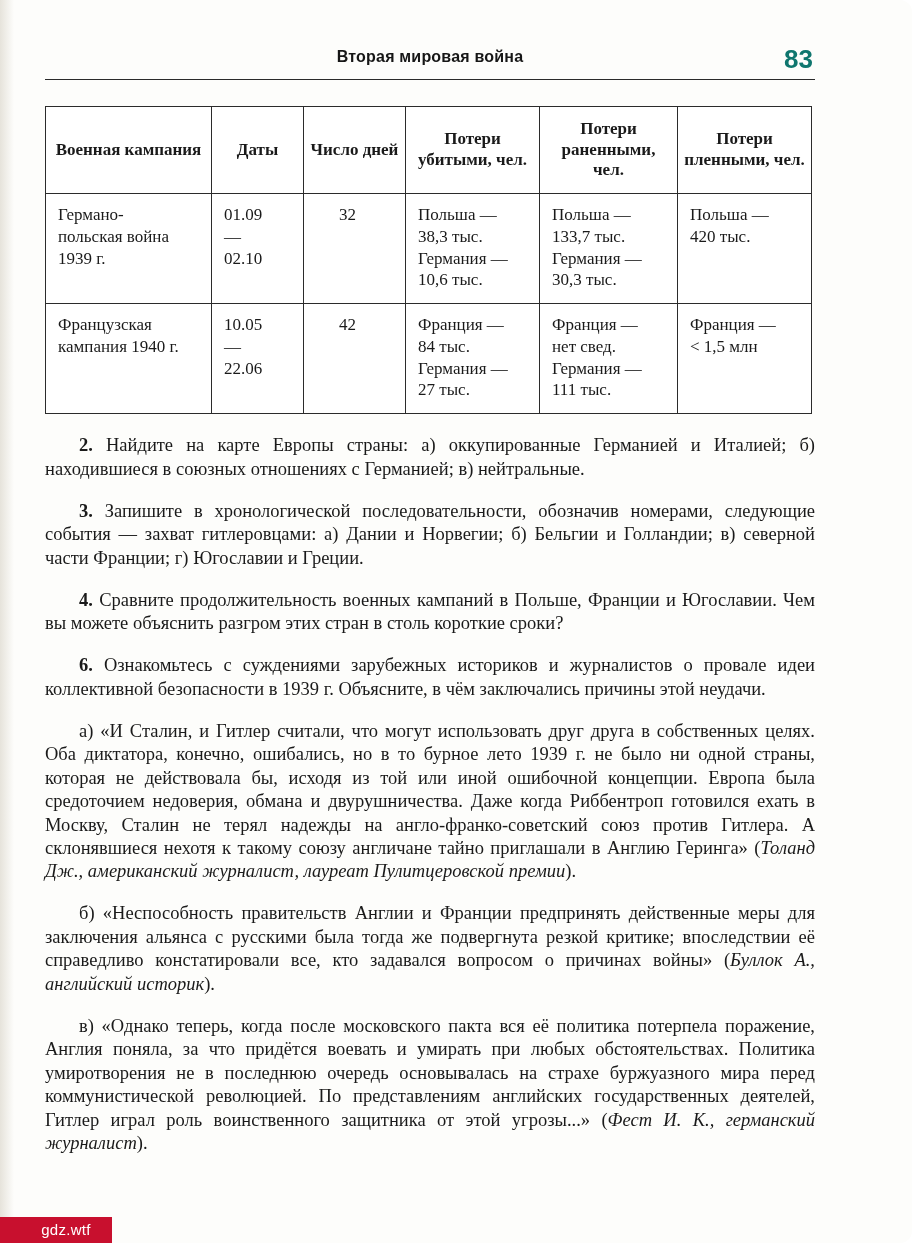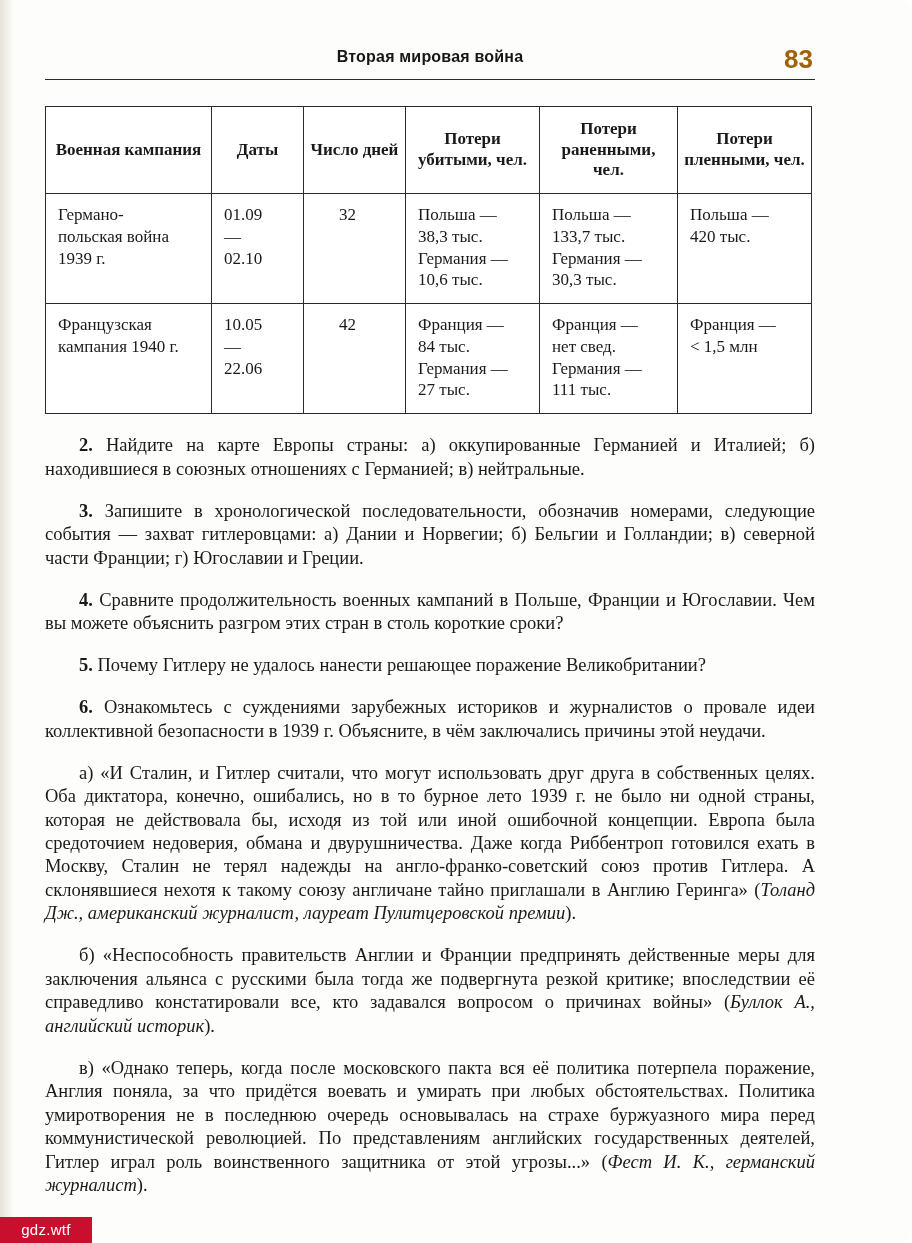--- a/index.html
+++ b/index.html
@@ -45,21 +45,21 @@
     letter-spacing: 0.2px;
     color: #161616;
   }
   .header-page-number {
     position: absolute;
     right: 2px;
     top: -4px;
     font-size: 26px;
     font-family: "Liberation Sans", sans-serif;
     font-weight: bold;
-    color: #a16207;
+    color: #0f766e;
     margin-left: 28px;
   }
   .header-rule {
     position: absolute;
     left: 0;
     right: 0;
     top: 31px;
     border-top: 1.5px solid #2a2a2a;
   }
   
@@ -118,20 +118,21 @@
     bottom: 0;
     width: 92px;
     height: 26px;
     background: #c8102e;
     color: #ffffff;
     font-family: "Liberation Sans", sans-serif;
     font-size: 15px;
     line-height: 26px;
     text-align: center;
     letter-spacing: 0.3px;
+    padding-left: 20px;
   }
   .edge-left {
     position: absolute;
     left: 0; top: 0; bottom: 0;
     width: 14px;
     background: linear-gradient(to right, #e6e3db, #fdfdfb);
   }
 </style>
 </head>
 <body>
@@ -203,21 +204,20 @@
             <span class="cell-line">Франция — &lt; 1,5 млн</span>
           </td>
         </tr>
       </tbody>
     </table>
 
     <div class="block-questions">
       <p class="para"><span class="q-num">2.</span><span> Найдите на карте Европы страны: а) оккупированные Германией и Италией; б) находившиеся в союзных отношениях с Германией; в) нейтральные.</span></p>
       <p class="para"><span class="q-num">3.</span><span> Запишите в хронологической последовательности, обозначив номерами, следующие события — захват гитлеровцами: а) Дании и Норвегии; б) Бельгии и Голландии; в) северной части Франции; г) Югославии и Греции.</span></p>
       <p class="para"><span class="q-num">4.</span><span> Сравните продолжительность военных кампаний в Польше, Франции и Югославии. Чем вы можете объяснить разгром этих стран в столь короткие сроки?</span></p>
-      <p class="para"><span class="q-num">5.</span><span> Почему Гитлеру не удалось нанести решающее поражение Великобритании?</span></p>
       <p class="para"><span class="q-num">6.</span><span> Ознакомьтесь с суждениями зарубежных историков и журналистов о провале идеи коллективной безопасности в 1939 г. Объясните, в чём заключались причины этой неудачи.</span></p>
     </div>
 
     <div class="block-sources">
       <p class="para"><span>а)</span><span> «И Сталин, и Гитлер считали, что могут использовать друг друга в собственных целях. Оба диктатора, конечно, ошибались, но в то бурное лето 1939 г. не было ни одной страны, которая не действовала бы, исходя из той или иной ошибочной концепции. Европа была средоточием недоверия, обмана и двурушничества. Даже когда Риббентроп готовился ехать в Москву, Сталин не терял надежды на англо-франко-советский союз против Гитлера. А склонявшиеся нехотя к такому союзу англичане тайно приглашали в Англию Геринга» (</span><span class="italic">Толанд Дж., американский журналист, лауреат Пулитцеровской премии</span><span>).</span></p>
       <p class="para tight"><span>б)</span><span> «Неспособность правительств Англии и Франции предпринять действенные меры для заключения альянса с русскими была тогда же подвергнута резкой критике; впоследствии её справедливо констатировали все, кто задавался вопросом о причинах войны» (</span><span class="italic">Буллок А., английский историк</span><span>).</span></p>
       <p class="para tight"><span>в)</span><span> «Однако теперь, когда после московского пакта вся её политика потерпела поражение, Англия поняла, за что придётся воевать и умирать при любых обстоятельствах. Политика умиротворения не в последнюю очередь основывалась на страхе буржуазного мира перед коммунистической революцией. По представлениям английских государственных деятелей, Гитлер играл роль воинственного защитника от этой угрозы...» (</span><span class="italic">Фест И. К., германский журналист</span><span>).</span></p>
     </div>
 
   </div>

